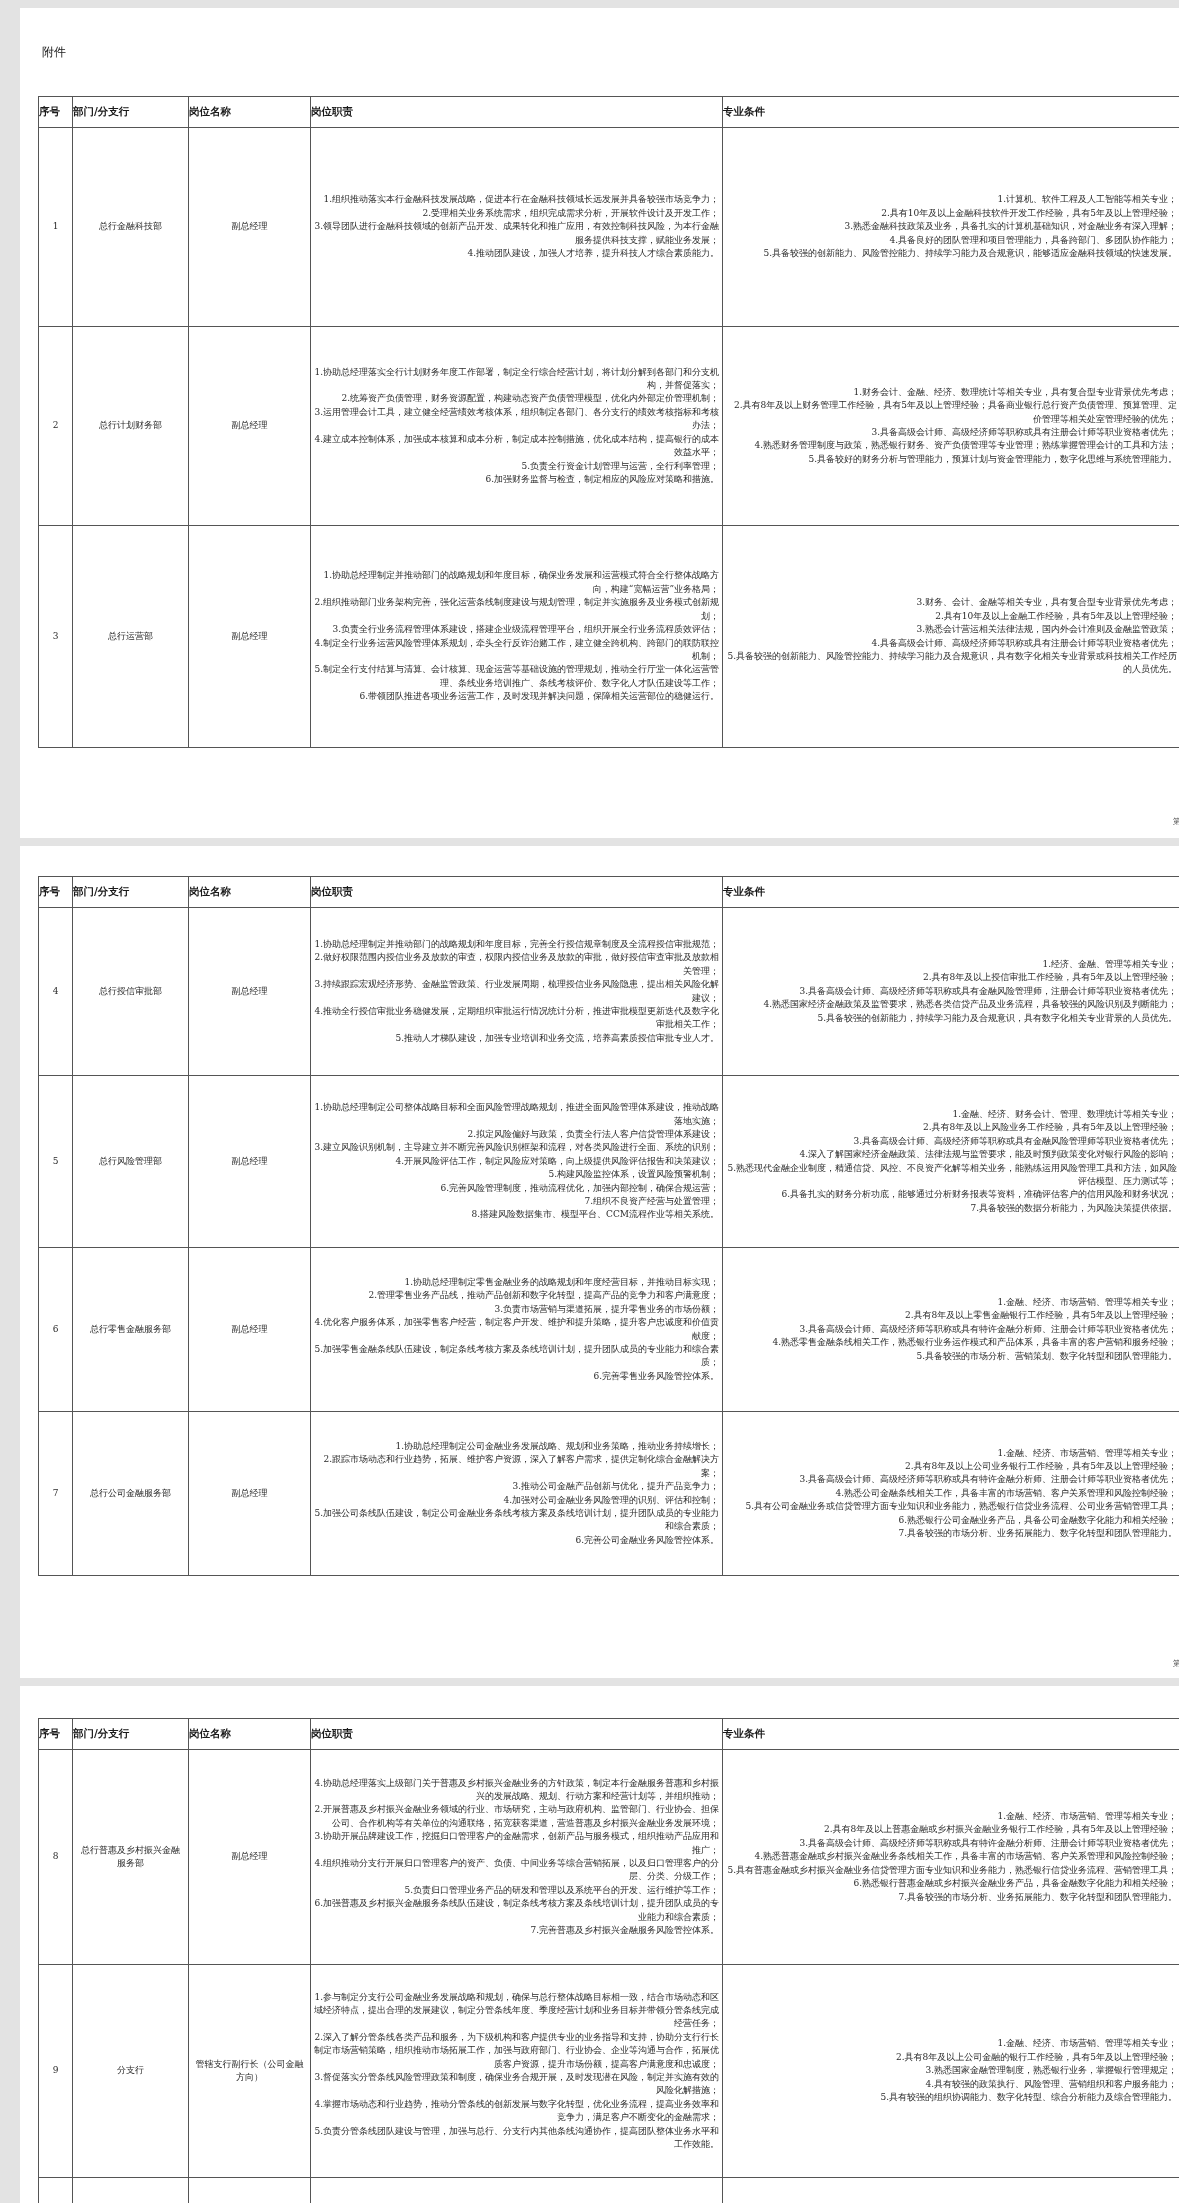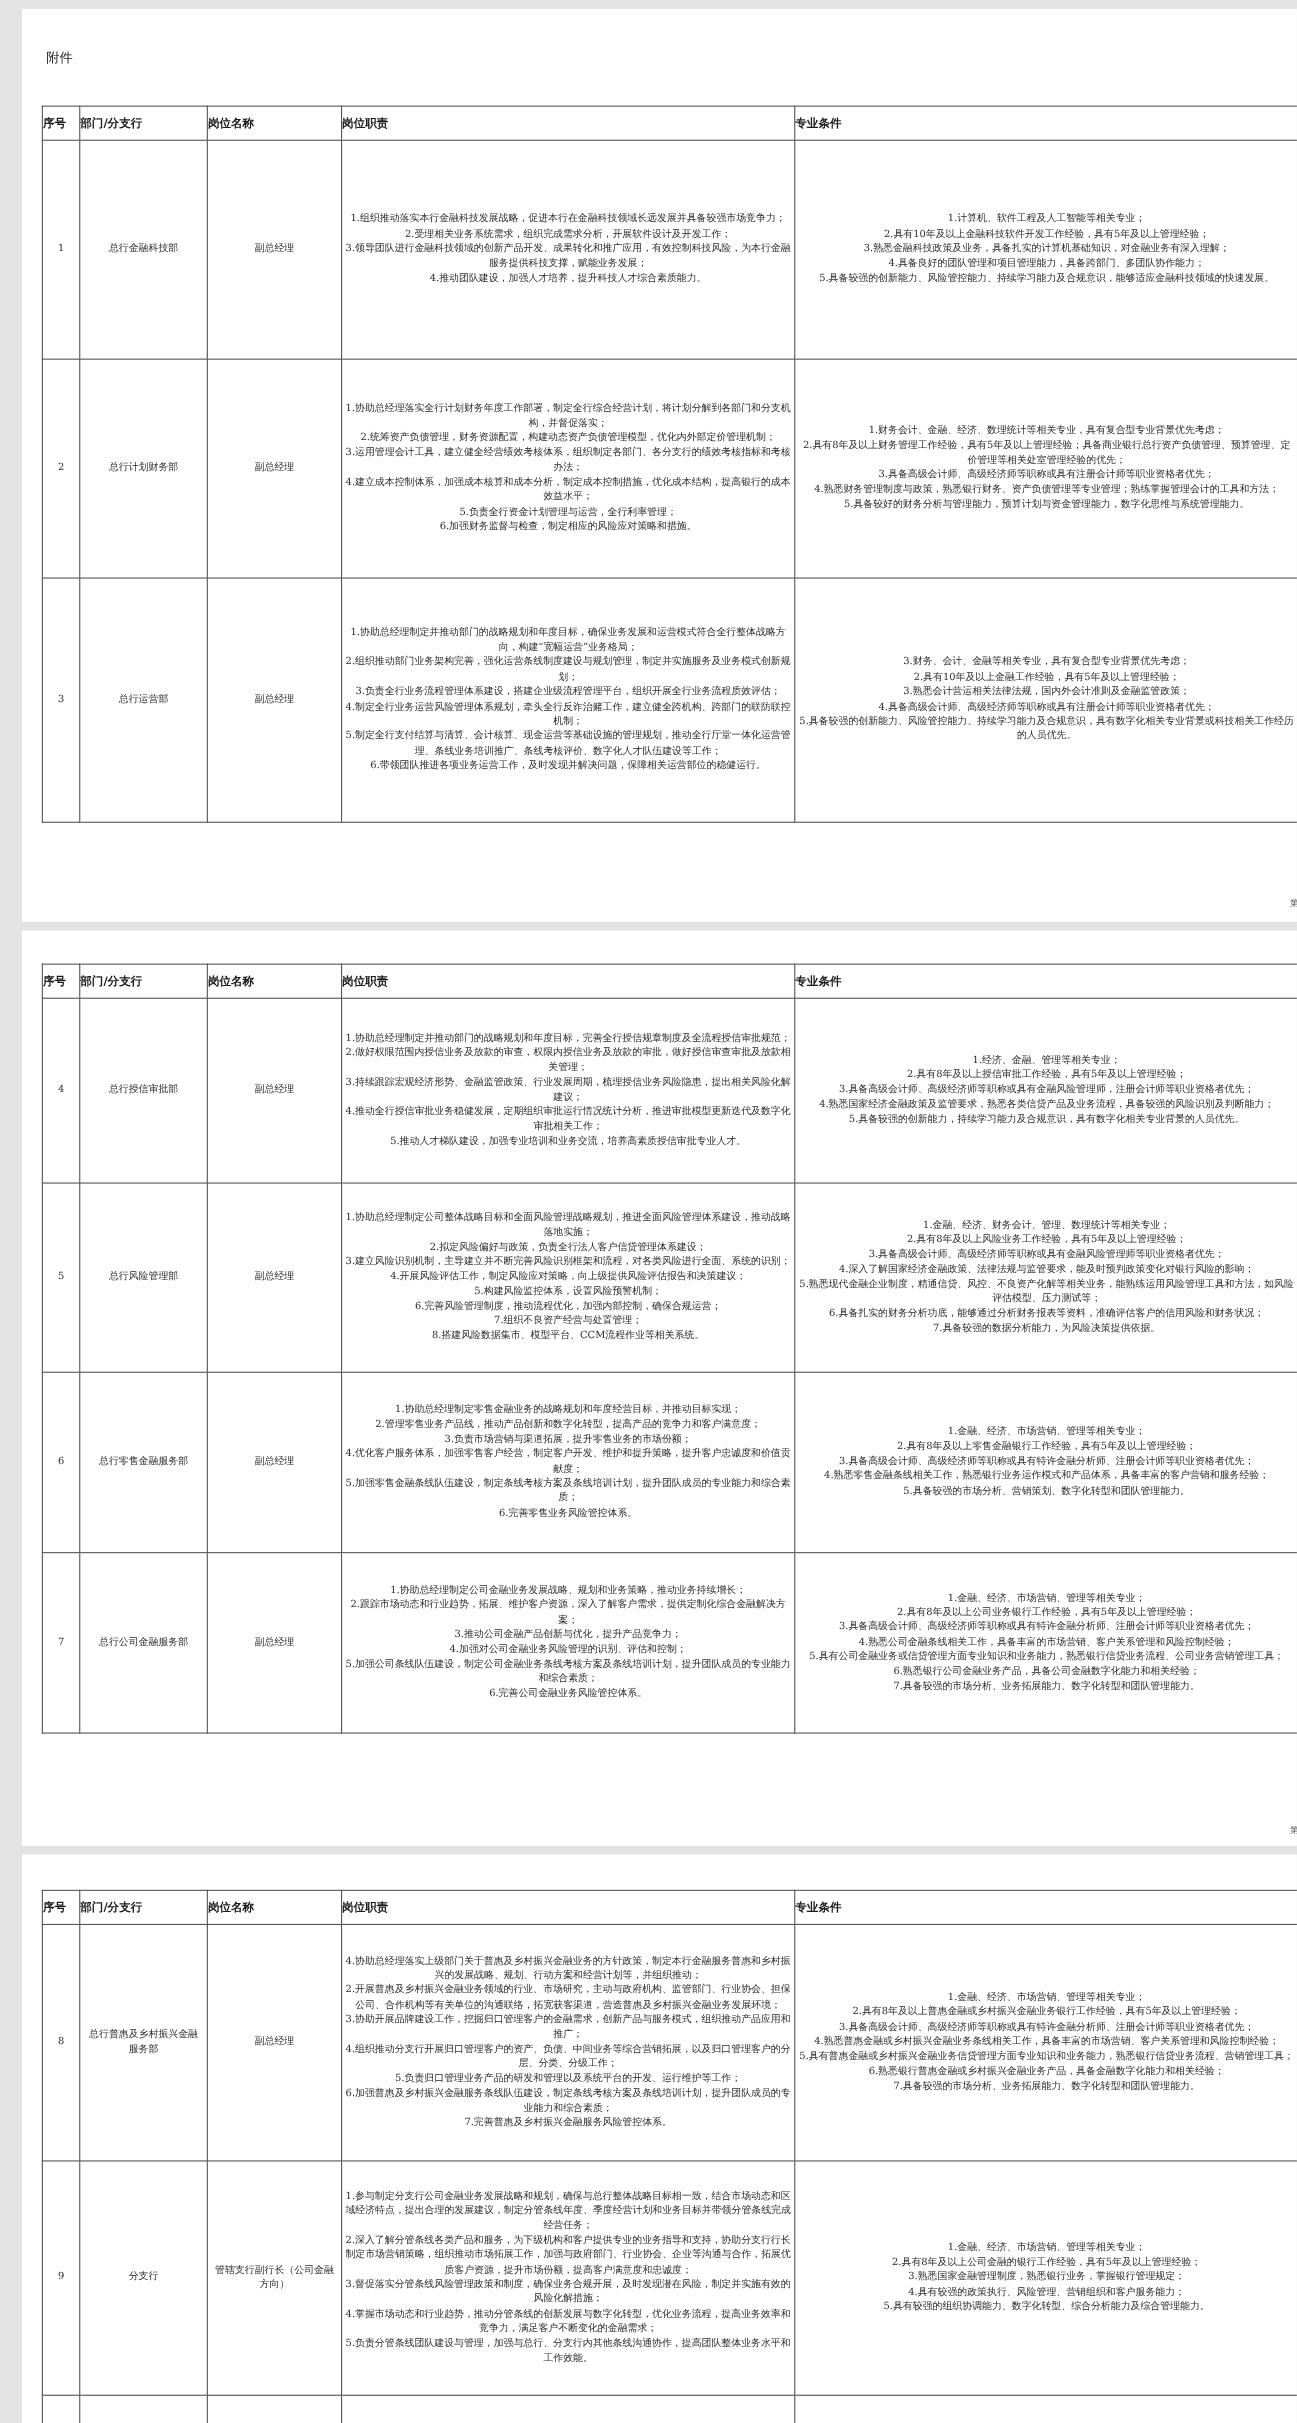--- a/index.html
+++ b/index.html
@@ -59,21 +59,21 @@
     vertical-align: middle;
     padding: 0;
   }
   table.jobs td {
     font-size: 9px;
     line-height: 13.4px;
     vertical-align: middle;
     color: #2a2a2a;
   }
   td.c-no, td.c-dept, td.c-pos { text-align: center; padding: 0 4px; }
-  td.c-duty, td.c-req { text-align: center; padding: 0 3px; }
+  td.c-duty, td.c-req { text-align: right; padding: 0 3px; }
   .line { display: block; }
   .page-no {
     position: absolute;
     left: 0; right: 0;
     text-align: right;
     font-size: 8px;
     color: #555;
     font-family: "DejaVu Sans", sans-serif;
   }
 </style>

